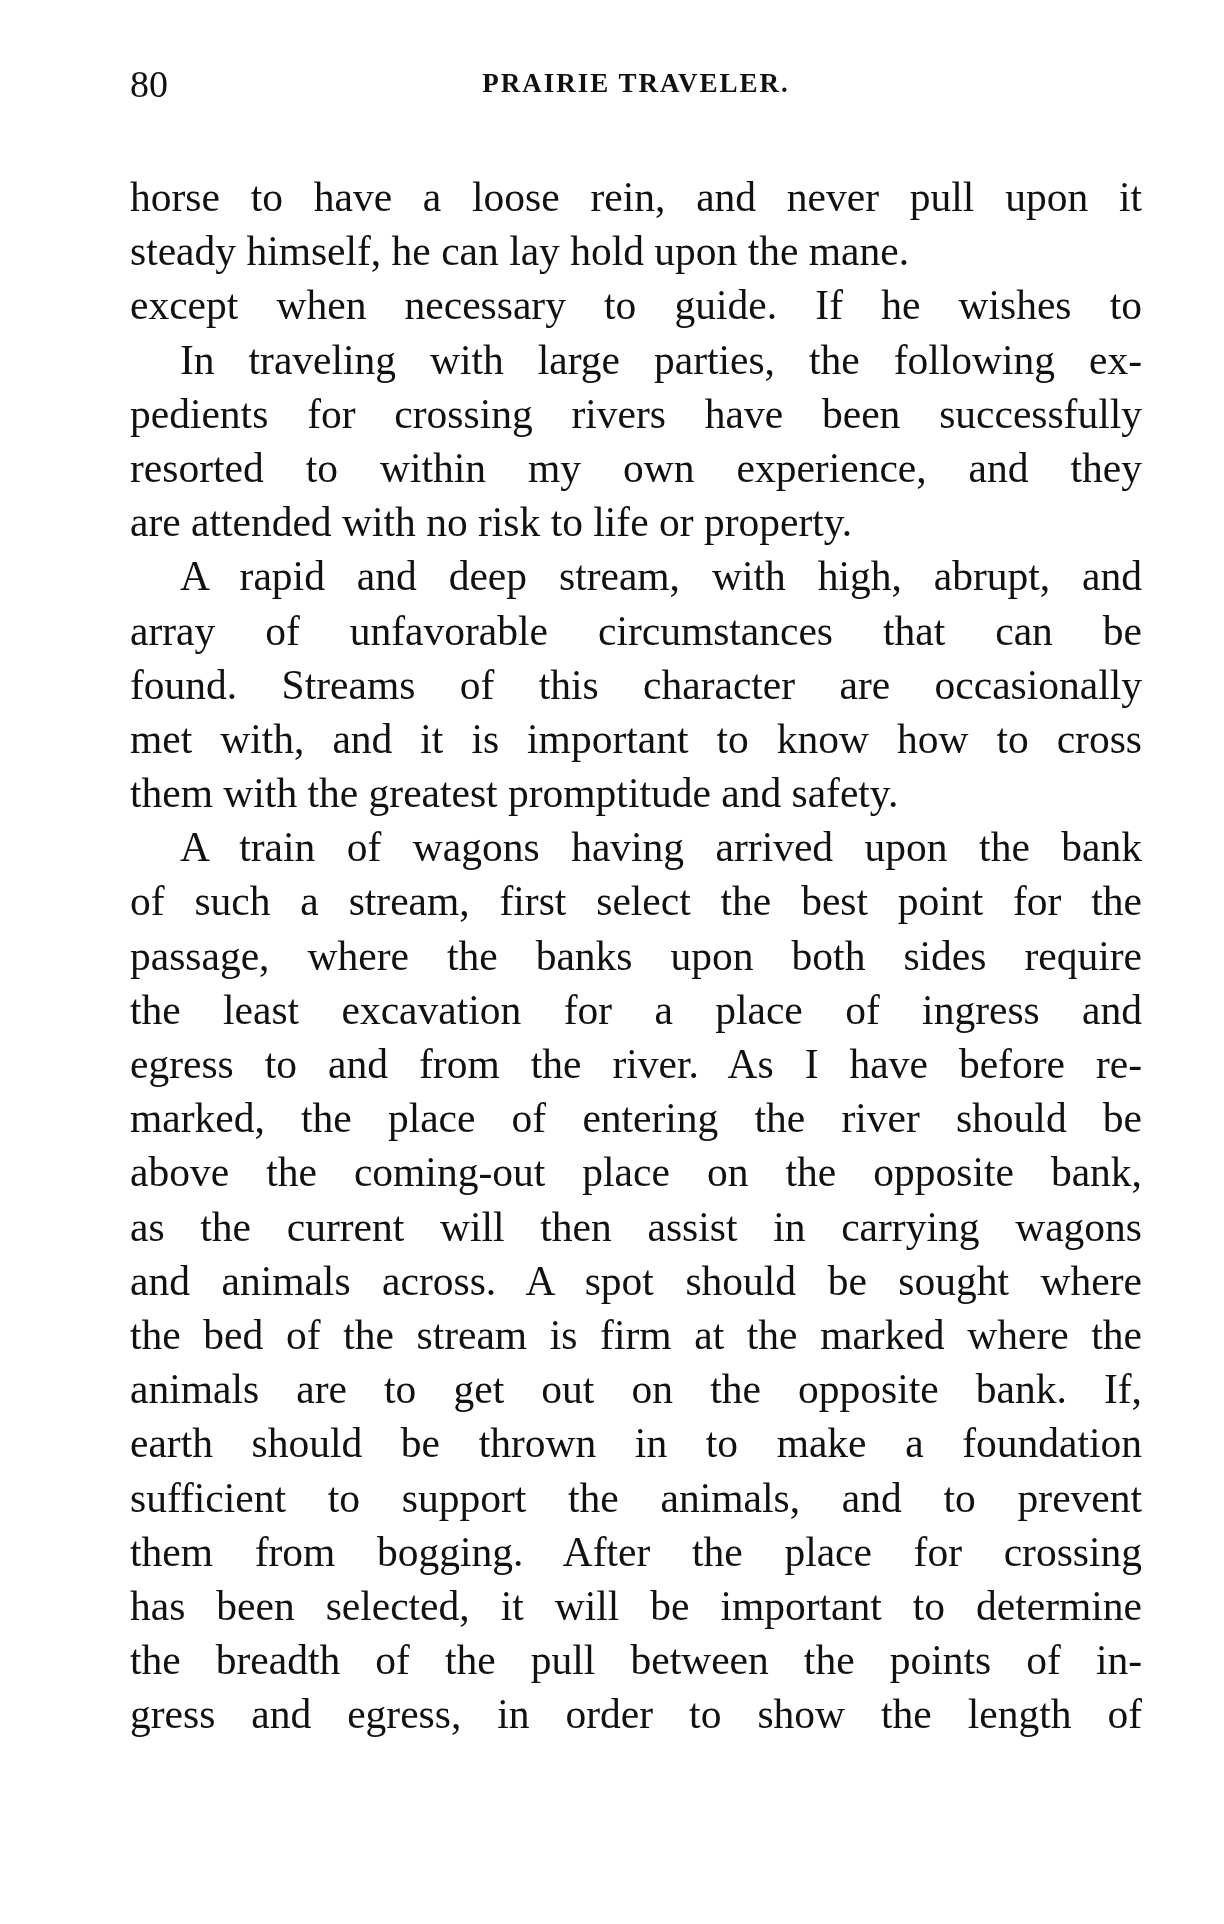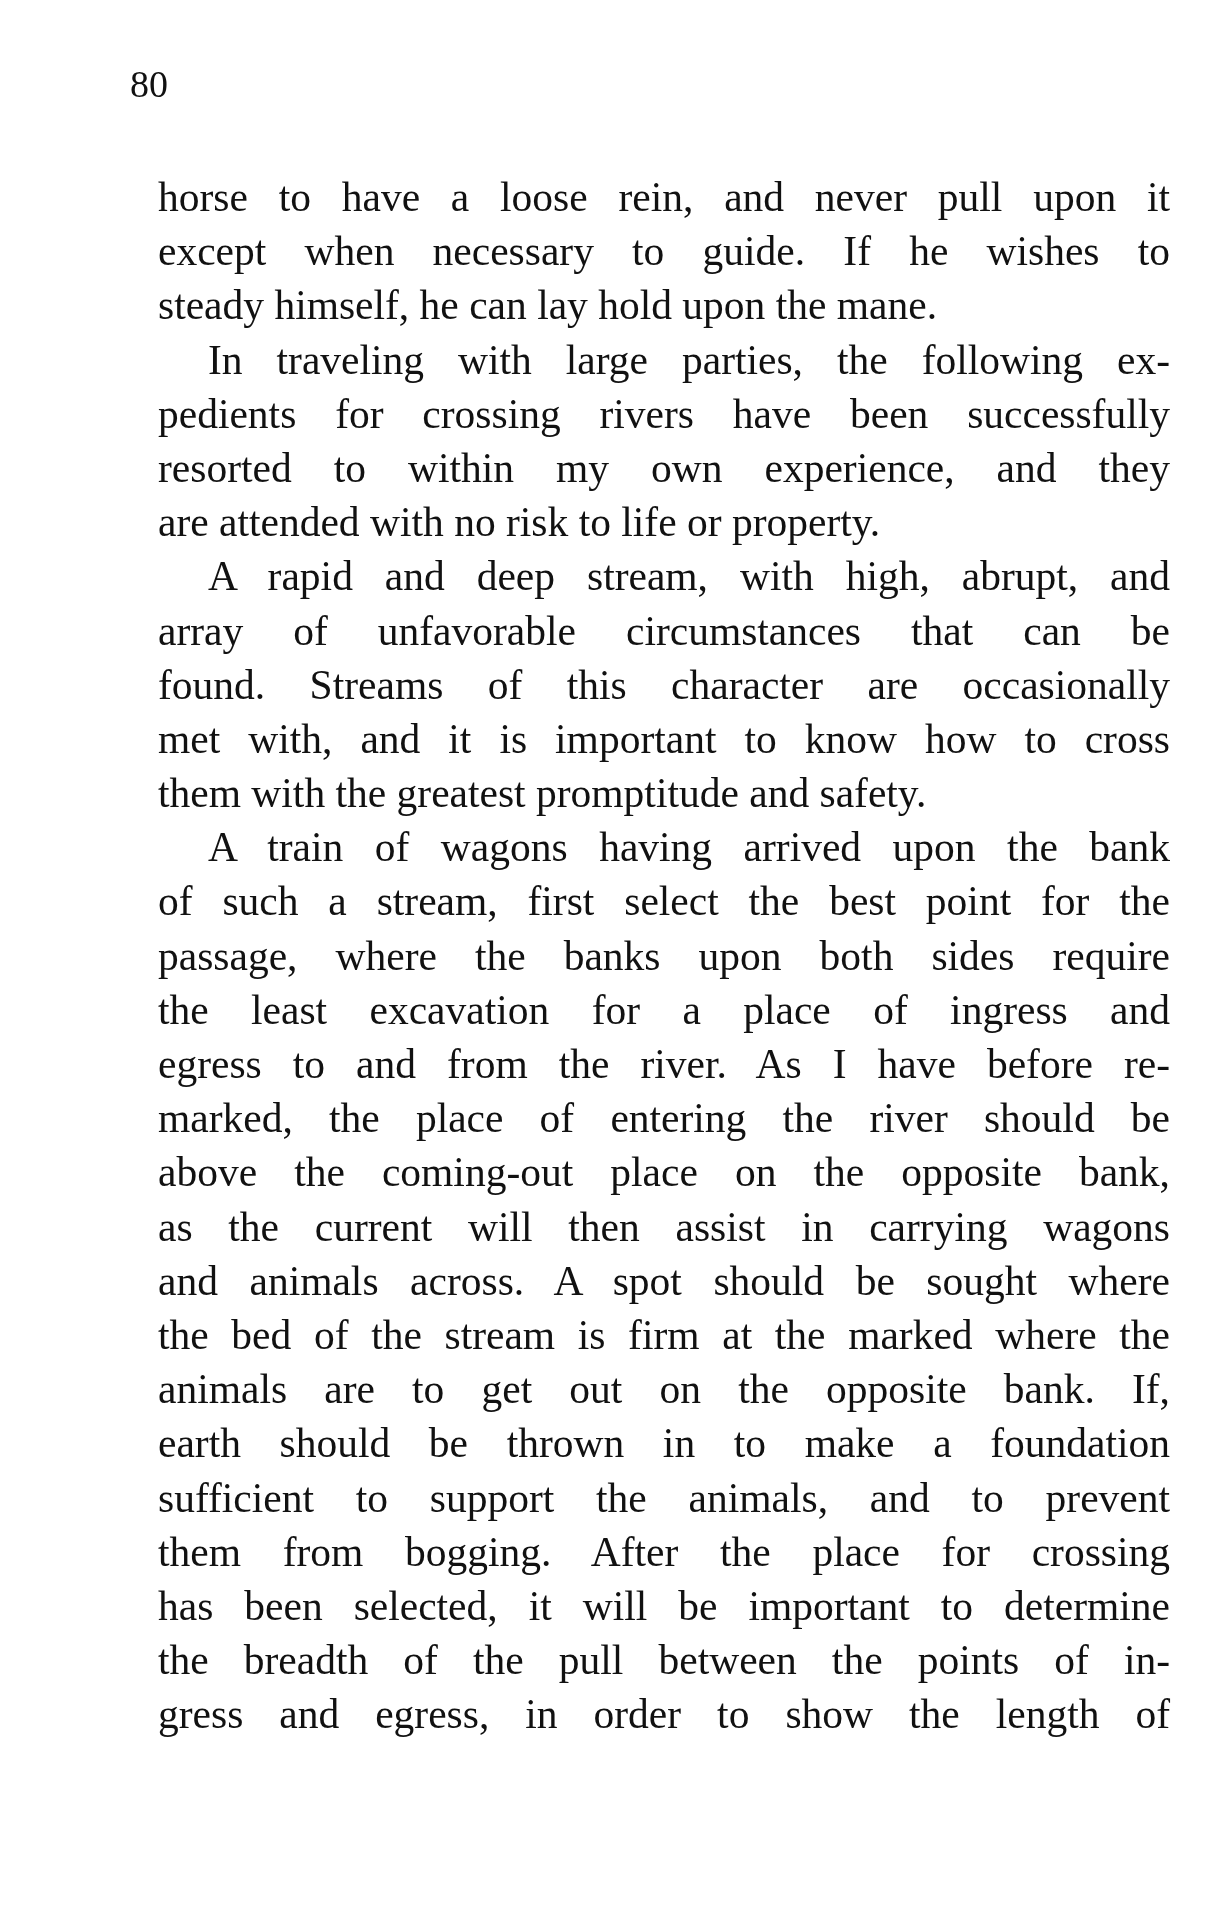--- a/index.html
+++ b/index.html
@@ -40,21 +40,20 @@
       right: 0;
       top: 28px;
       text-align: center;
       font-size: 27px;
       letter-spacing: 2px;
       font-family: "Liberation Serif", serif;
       font-weight: bold;
     }
     .body-text {
       margin-top: 62px;
-      margin-left: 28px;
     }
     .line {
       display: block;
       font-family: "Liberation Serif", serif;
       font-size: 41.5px;
       line-height: 54.2px;
       height: 54.2px;
       white-space: nowrap;
       text-align: justify;
       text-align-last: justify;
@@ -67,28 +66,29 @@
     .line.last {
       text-align-last: left;
     }
   </style>
 </head>
 <body>
 
 <div class="page">
   <div class="header">
     <span class="page-number">80</span>
+    <span class="running-head">PRAIRIE TRAVELER.</span>
   </div>
 
   <div class="body-text">
 
     <div>
       <span class="line">horse to have a loose rein, and never pull upon it</span>
+      <span class="line last">steady himself, he can lay hold upon the mane.</span>
       <span class="line">except when necessary to guide. If he wishes to</span>
-      <span class="line last">steady himself, he can lay hold upon the mane.</span>
     </div>
 
     <div>
       <span class="line indent">In traveling with large parties, the following ex-</span>
       <span class="line">pedients for crossing rivers have been successfully</span>
       <span class="line">resorted to within my own experience, and they</span>
       <span class="line last">are attended with no risk to life or property.</span>
     </div>
 
     <div>

